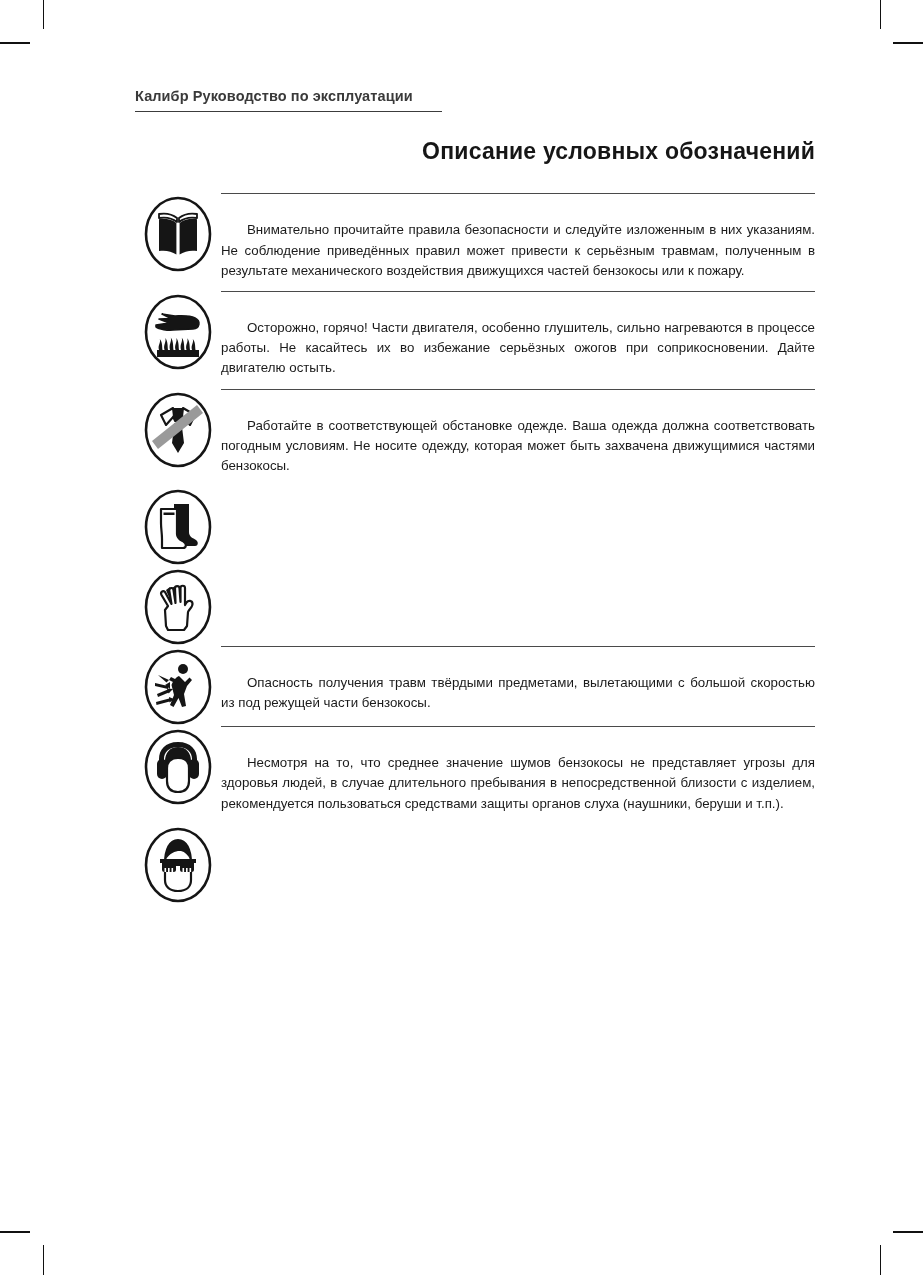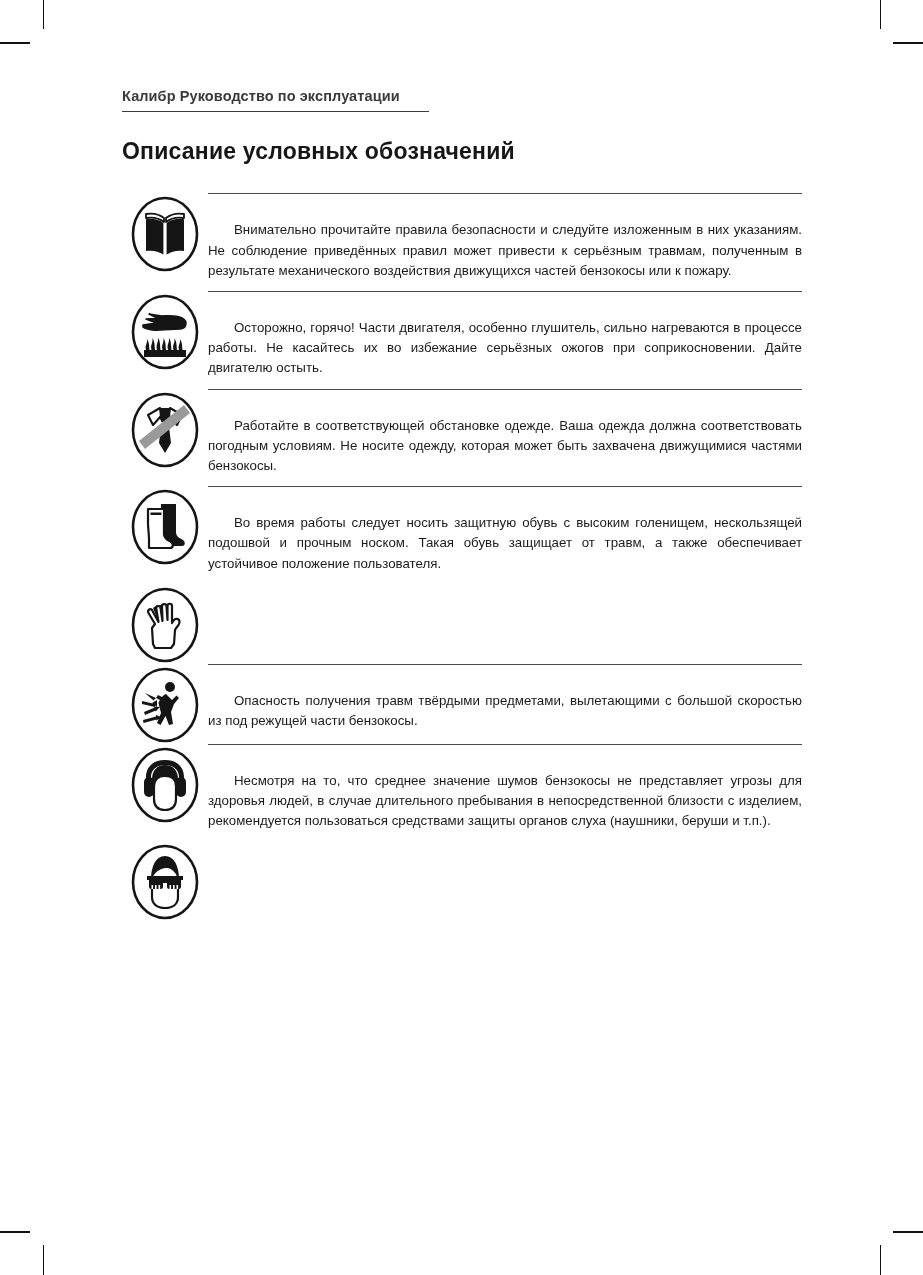--- a/index.html
+++ b/index.html
@@ -23,21 +23,21 @@
   .cm-tr-v { left: 880px; top: 0px;    width: 1.4px; height: 29px; }
   .cm-tr-h { left: 893px; top: 42px;   width: 30px;  height: 1.6px; }
   .cm-bl-v { left: 43px;  top: 1245px; width: 1.4px; height: 30px; }
   .cm-bl-h { left: 0px;   top: 1231px; width: 30px;  height: 1.6px; }
   .cm-br-v { left: 880px; top: 1245px; width: 1.4px; height: 30px; }
   .cm-br-h { left: 893px; top: 1231px; width: 30px;  height: 1.6px; }
 
   
   .page {
     position: absolute;
-    left: 122px;
+    left: 135px;
     top: 88px;
     width: 680px;
   }
 
   
   .running-header {
     font-size: 14.5px;
     font-weight: bold;
     color: #3a3a3a;
     letter-spacing: 0.1px;
@@ -46,21 +46,21 @@
   }
   .header-rule {
     width: 307px;
     height: 1.3px;
     background: #3c3c3c;
     margin-top: 2px;
   }
 
   
   .page-title {
-    text-align: left;
+    text-align: right;
     font-size: 23px;
     font-weight: bold;
     color: #161616;
     margin-top: 26px;
     letter-spacing: 0.2px;
   }
 
   
   .symbol-table {
     margin-top: 28px;
@@ -180,23 +180,20 @@
     </div>
 
     <div class="sym-row">
       <div class="icon-cell">
         <svg class="sym-icon" width="70" height="78" viewBox="0 0 70 78">
           <ellipse cx="35" cy="39" rx="32" ry="36" fill="#fff" stroke="#151515" stroke-width="2.6"></ellipse>
           <path d="M31 16 L46 16 L46 44 C46 49 50 50 53 52 C55.5 53.6 55.5 58 52 58 L33 58 L33 50 C33 44 31 40 31 34 Z" fill="#151515"></path>
           <path d="M18 21 L34 21 L34 46 C34 51 38 52 41 54 C43.6 55.6 43.6 60 40 60 L19 60 L19 51 C19 45 18 41 18 35 Z" fill="#fff" stroke="#151515" stroke-width="2.2" stroke-linejoin="round"></path>
           <path d="M20.5 24.5 L31.5 24.5 L31.5 27 L20.5 27 Z" fill="#151515"></path>
         </svg>
-      </div>
-      <div class="text-cell">
-        <p class="sym-text">Во время работы следует носить защитную обувь с высоким голенищем, нескользящей подошвой и прочным носком. Такая обувь защищает от травм, а также обеспечивает устойчивое положение пользователя.</p>
       </div>
     </div>
 
     <div class="sym-row">
       <div class="icon-cell">
         <svg class="sym-icon" width="70" height="78" viewBox="0 0 70 78">
           <ellipse cx="35" cy="39" rx="32" ry="36" fill="#fff" stroke="#151515" stroke-width="2.6"></ellipse>
           <path d="M23 22 L27 19 L30 30 L27.5 33 Z M28.5 20 L32.5 18 L34.5 29 L31.5 31 Z" fill="#151515"></path>
           <path d="M22 24 C20 22 17 24 18.5 27 L25 38 L22 42 L23 58 L25 62 L41 62 L44 58 L45 44 C46 41 50 39 49.5 35.5 C49 32.5 45.5 32 43.5 34.5 L42 37 L42 20 C42 17 37.5 17 37.5 20 L37.5 34 L36.5 20.5 C36.5 17.4 32 17.4 32 20.5 L32.5 35 L30.5 22 C30 19 25.8 19.6 26.3 22.6 L28.5 36 Z" fill="#fff" stroke="#151515" stroke-width="2.2" stroke-linejoin="round"></path>
         </svg>

